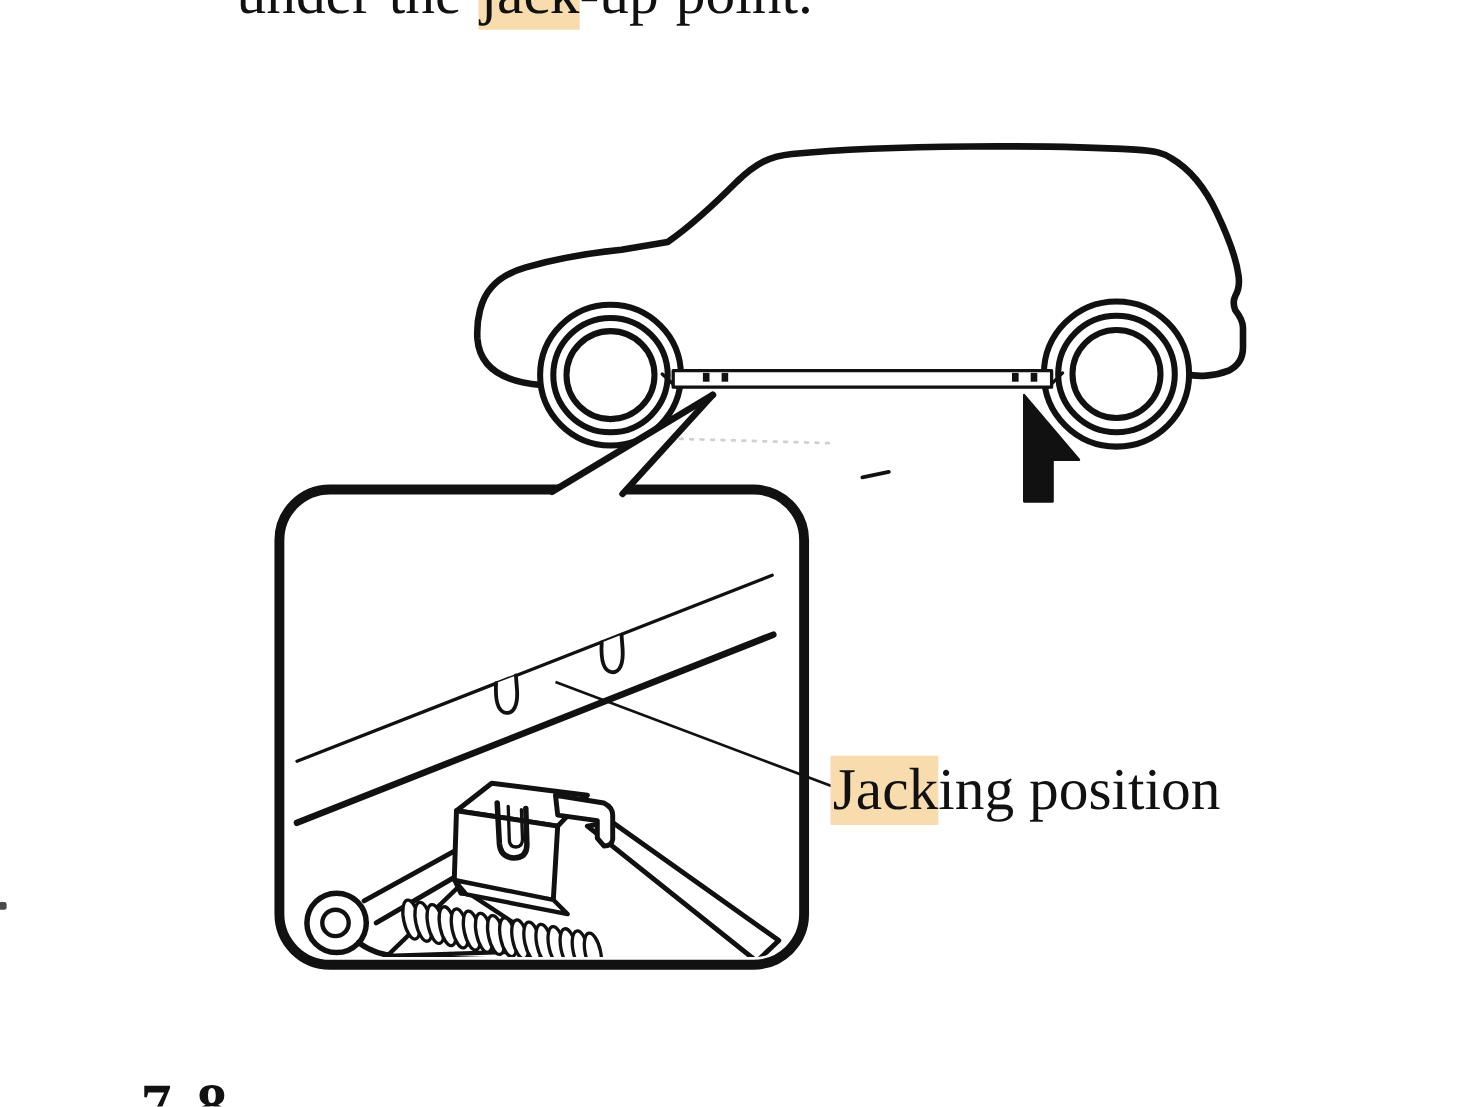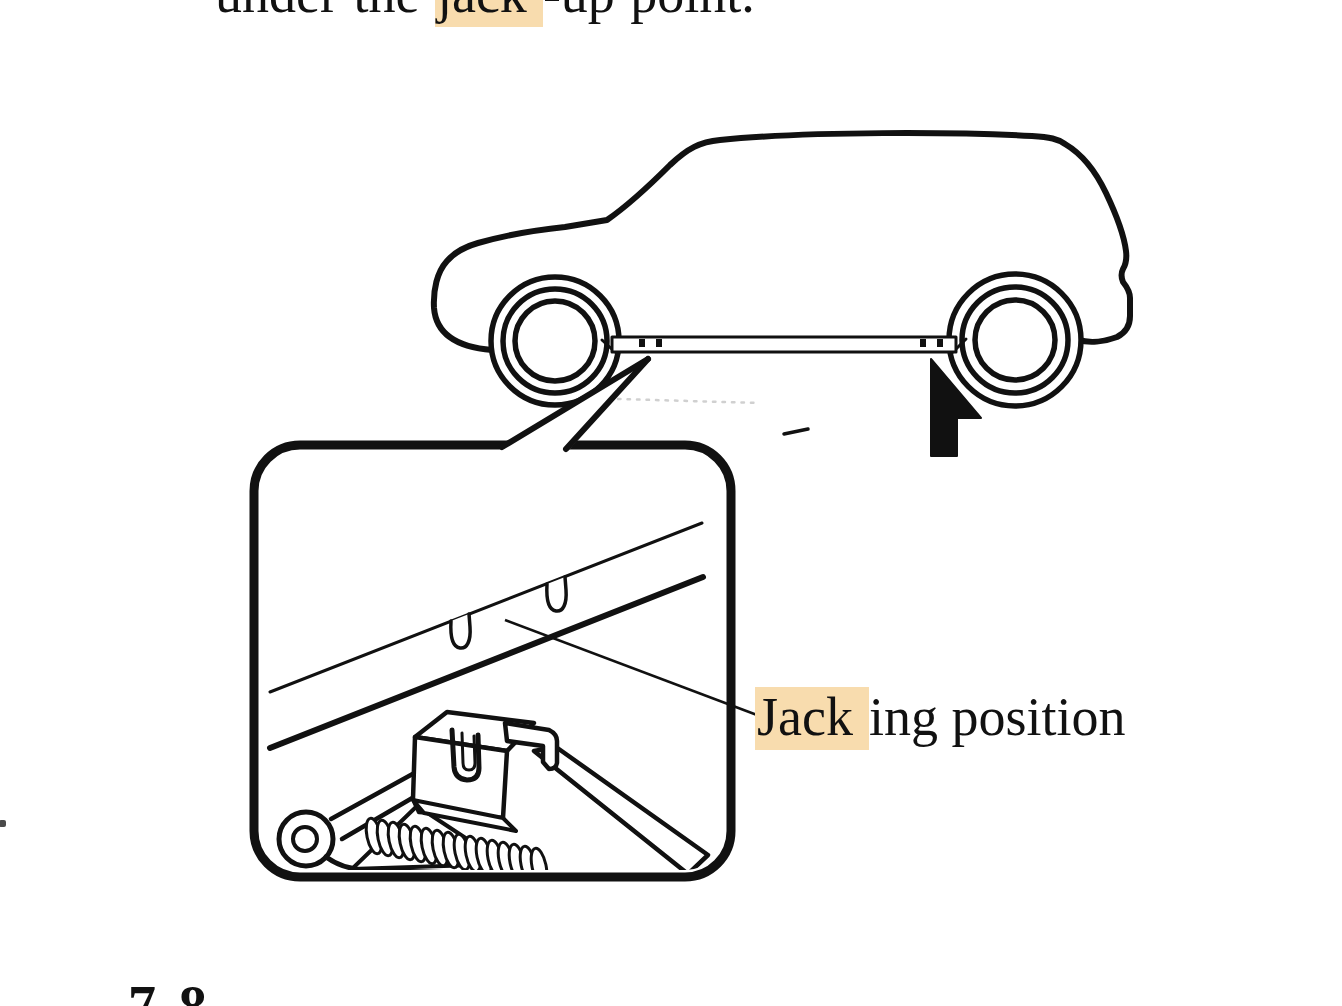--- a/index.html
+++ b/index.html
@@ -6,21 +6,21 @@
   body{
     width:1342px;height:1006px;position:relative;overflow:hidden;
     background:#ffffff;
     font-family:"Liberation Serif","DejaVu Serif",serif;
   }
   .abs{position:absolute;}
   .serif-text{color:#111;white-space:nowrap;line-height:1;}
   #top-text{left:215px;top:-33px;font-size:54px;word-spacing:2px;}
   #jacking-label{left:755px;top:690px;font-size:54px;}
   #page-number{left:128px;top:978px;font-size:56px;font-weight:bold;letter-spacing:2px;}
-  .hl{padding:0 16px 3px 2px;}
+  .hl{padding:0 0 3px 2px;}
   #edge-dot{left:-1px;top:820px;width:7px;height:7px;border-radius:2px;background:#4a4a4a;}
   #art{left:0;top:0;}
   svg *{vector-effect:none;}
 </style>
 </head>
 <body style="background: rgb(255, 255, 255);">
 
 <svg id="art" class="abs" width="1342" height="1006" viewBox="0 0 1342 1006">
   <defs>
     <clipPath id="boxClip">

